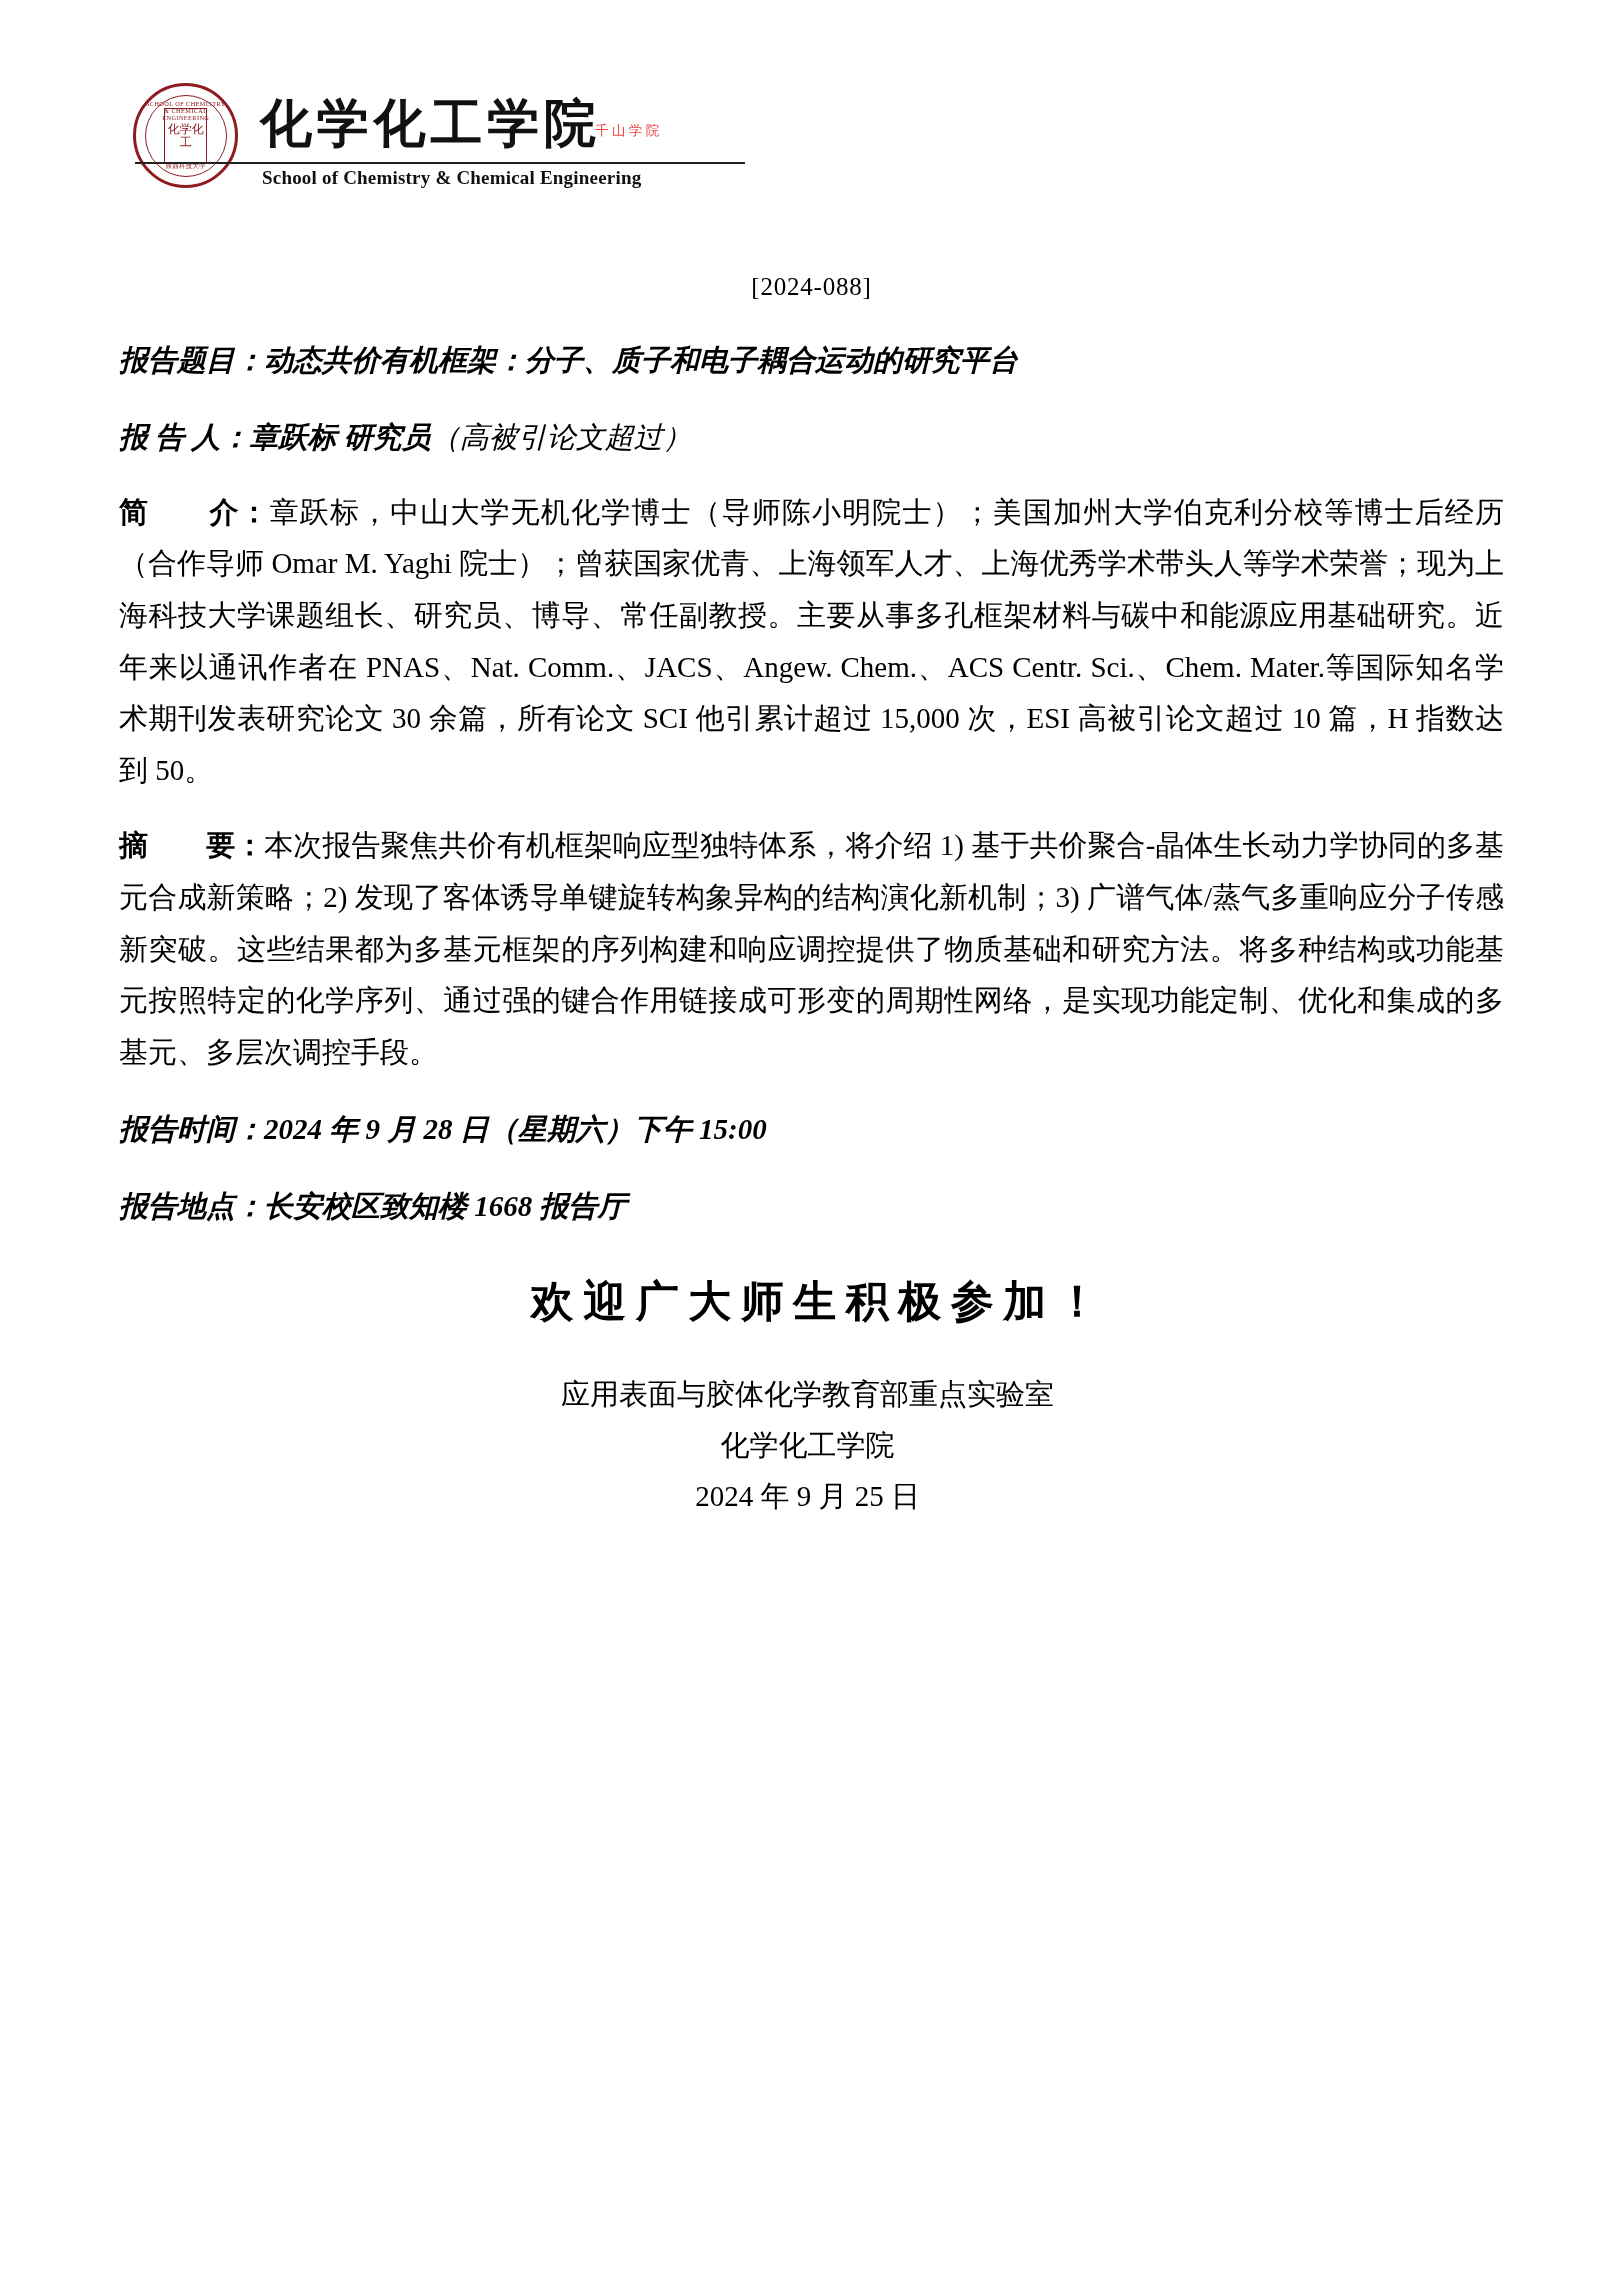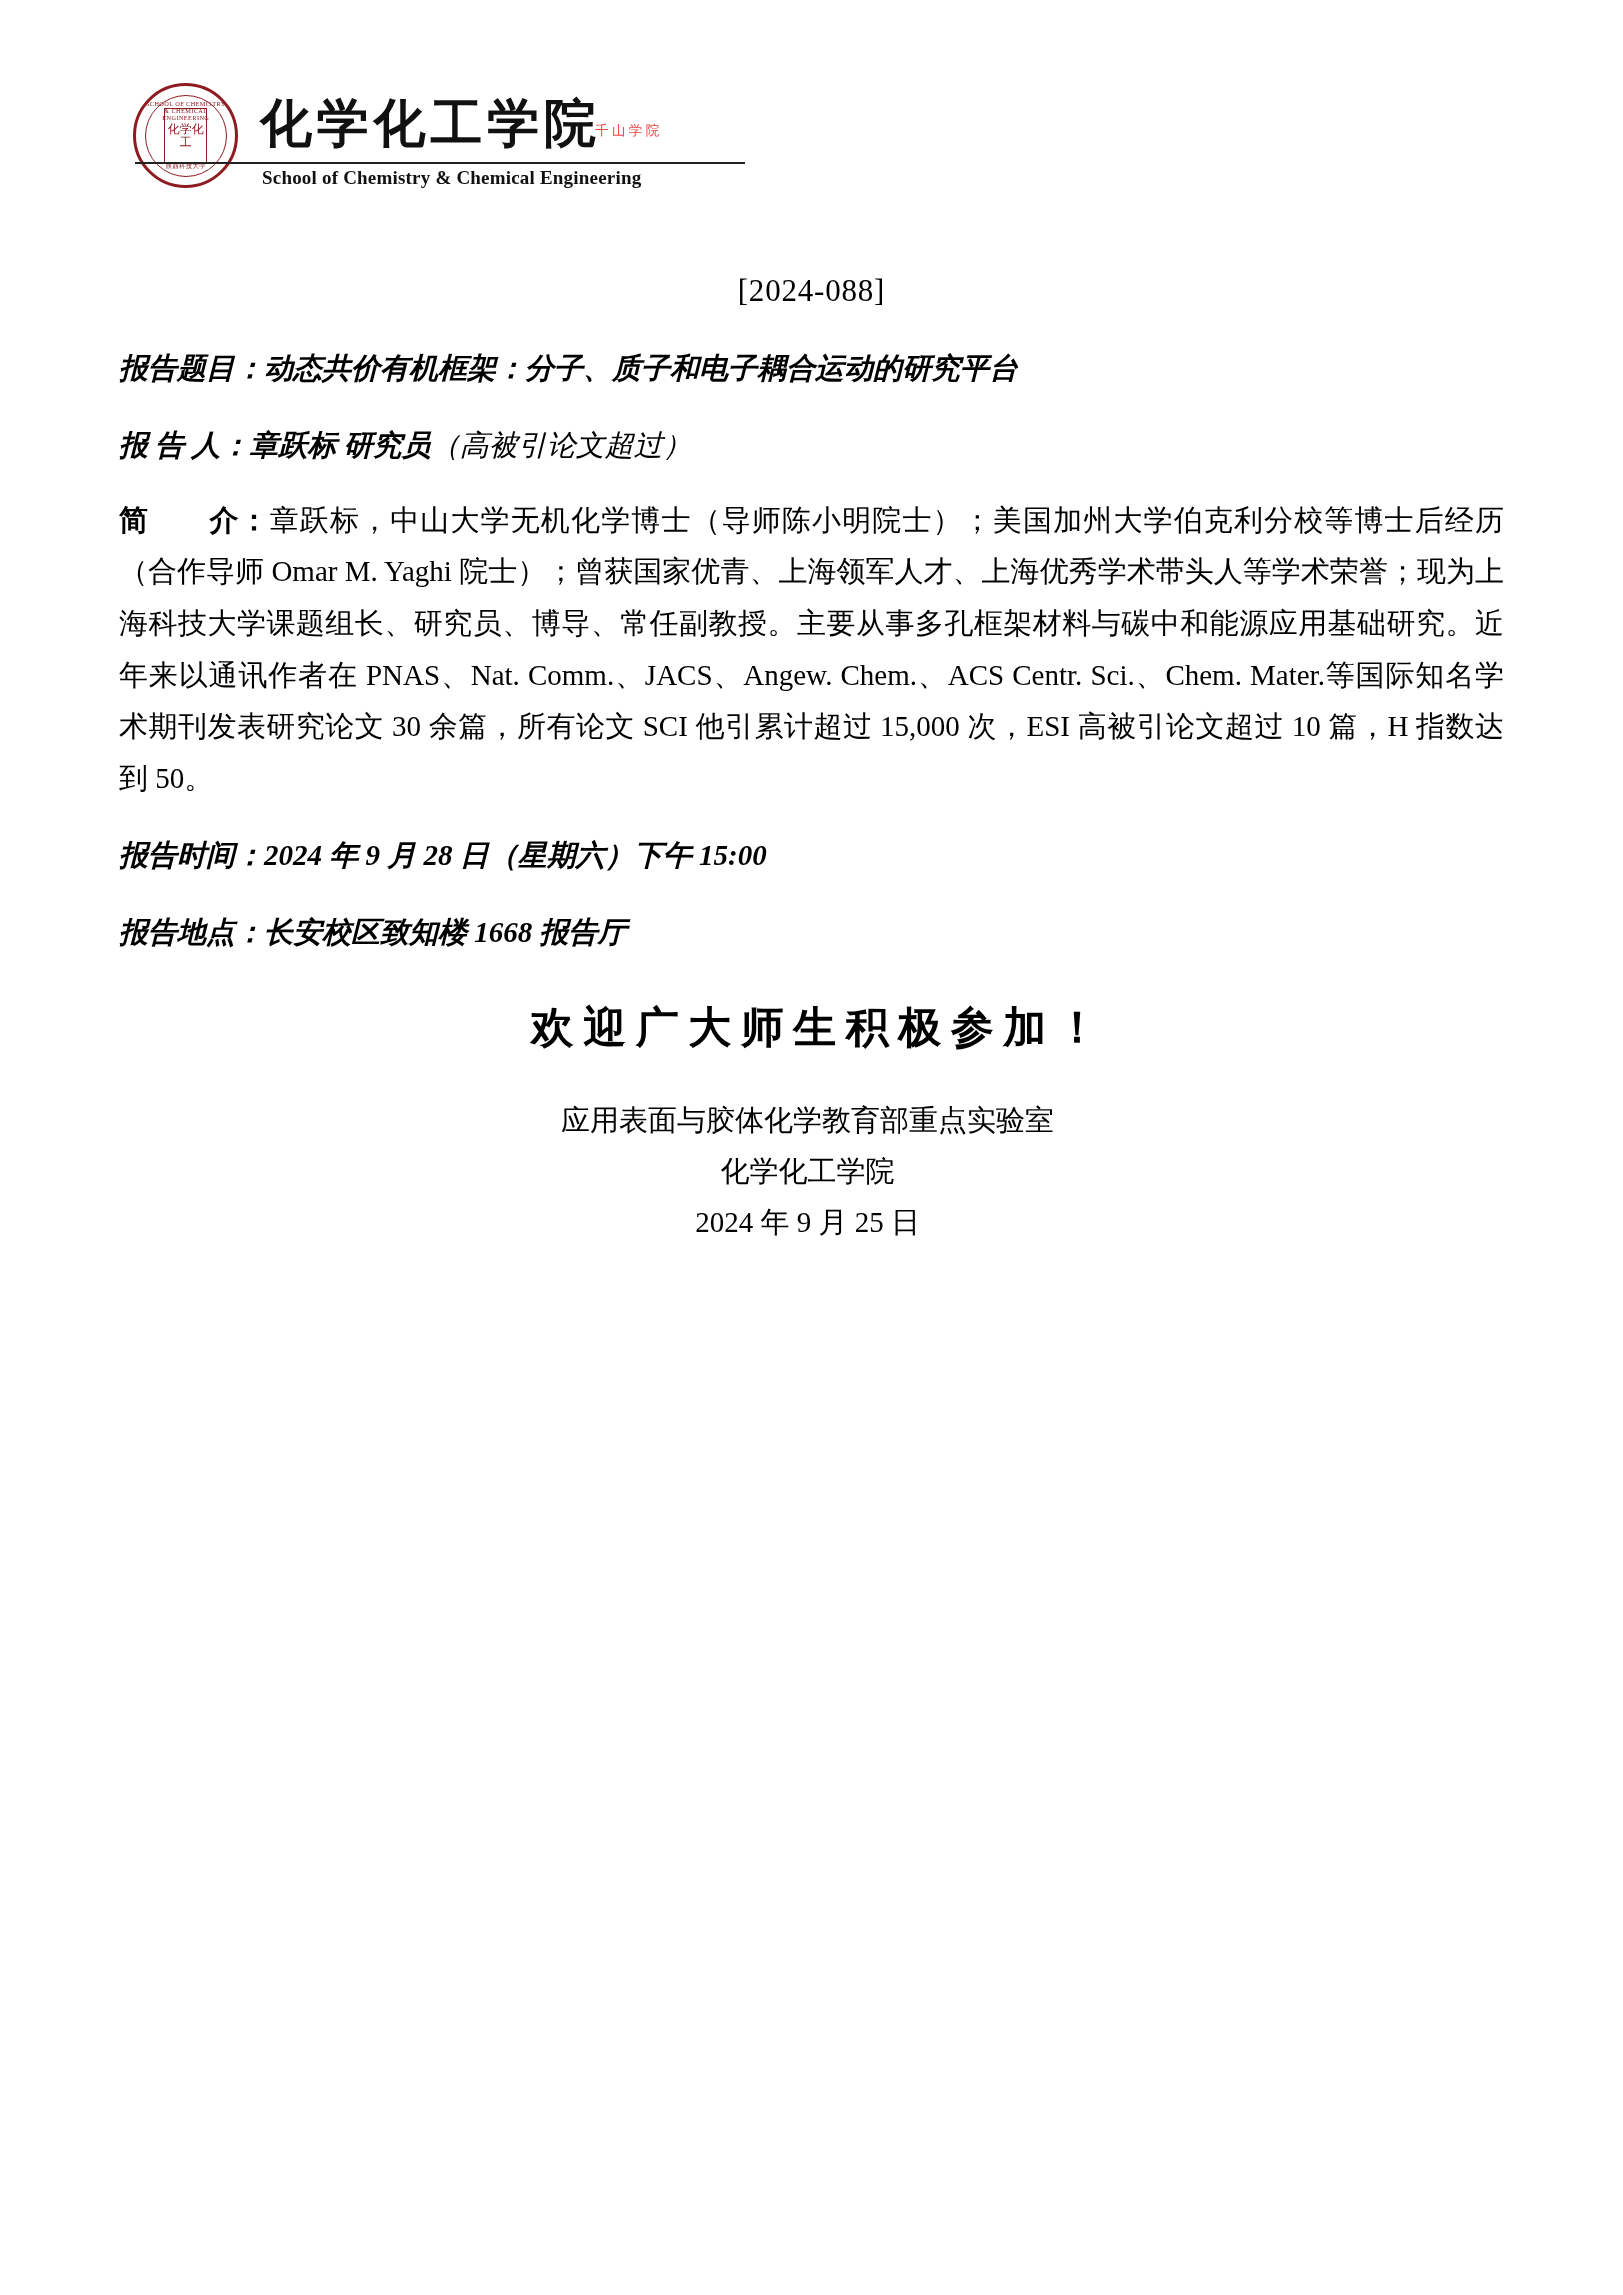--- a/index.html
+++ b/index.html
@@ -131,21 +131,21 @@
     text-align: center;
     font-size: 68px;
     font-weight: bold;
     letter-spacing: 24px;
     margin: 6.3px 0 0 0;
     padding-left: 24px;
     font-family: "DejaVu Sans", "Liberation Sans", sans-serif;
   }
   .doc-number {
     text-align: center;
-    font-size: 31px;
+    font-size: 25px;
     margin-top: 24px;
     letter-spacing: 0.8px;
   }
 
   
   .field {
     font-size: 29px;
     line-height: 1.72;
     margin-top: 27px;
     text-align: justify;
@@ -219,20 +219,23 @@
   </div>
 
   <div class="field">
     <span class="lbl">报 告 人：</span><span class="val-bold">章跃标 研究员</span><span>（高被引论文超过）</span>
   </div>
 
   <div class="para">
     <span class="lbl">简　　介：</span><span>章跃标，中山大学无机化学博士（导师陈小明院士）；美国加州大学伯克利分校等博士后经历（合作导师 Omar M. Yaghi 院士）；曾获国家优青、上海领军人才、上海优秀学术带头人等学术荣誉；现为上海科技大学课题组长、研究员、博导、常任副教授。主要从事多孔框架材料与碳中和能源应用基础研究。近年来以通讯作者在 PNAS、Nat. Comm.、JACS、Angew. Chem.、ACS Centr. Sci.、Chem. Mater.等国际知名学术期刊发表研究论文 30 余篇，所有论文 SCI 他引累计超过 15,000 次，ESI 高被引论文超过 10 篇，H 指数达到 50。</span>
   </div>
 
+  <div class="para">
+    <span class="lbl">摘　　要：</span><span>本次报告聚焦共价有机框架响应型独特体系，将介绍 1) 基于共价聚合-晶体生长动力学协同的多基元合成新策略；2) 发现了客体诱导单键旋转构象异构的结构演化新机制；3) 广谱气体/蒸气多重响应分子传感新突破。这些结果都为多基元框架的序列构建和响应调控提供了物质基础和研究方法。将多种结构或功能基元按照特定的化学序列、通过强的键合作用链接成可形变的周期性网络，是实现功能定制、优化和集成的多基元、多层次调控手段。</span>
+  </div>
 
   <div class="field bold-all">
     <span class="lbl">报告时间：</span><span>2024 年 9 月 28 日（星期六）下午 15:00</span>
   </div>
 
   <div class="field bold-all">
     <span class="lbl">报告地点：</span><span>长安校区致知楼 1668 报告厅</span>
   </div>
 
   <div class="welcome">欢迎广大师生积极参加！</div>

